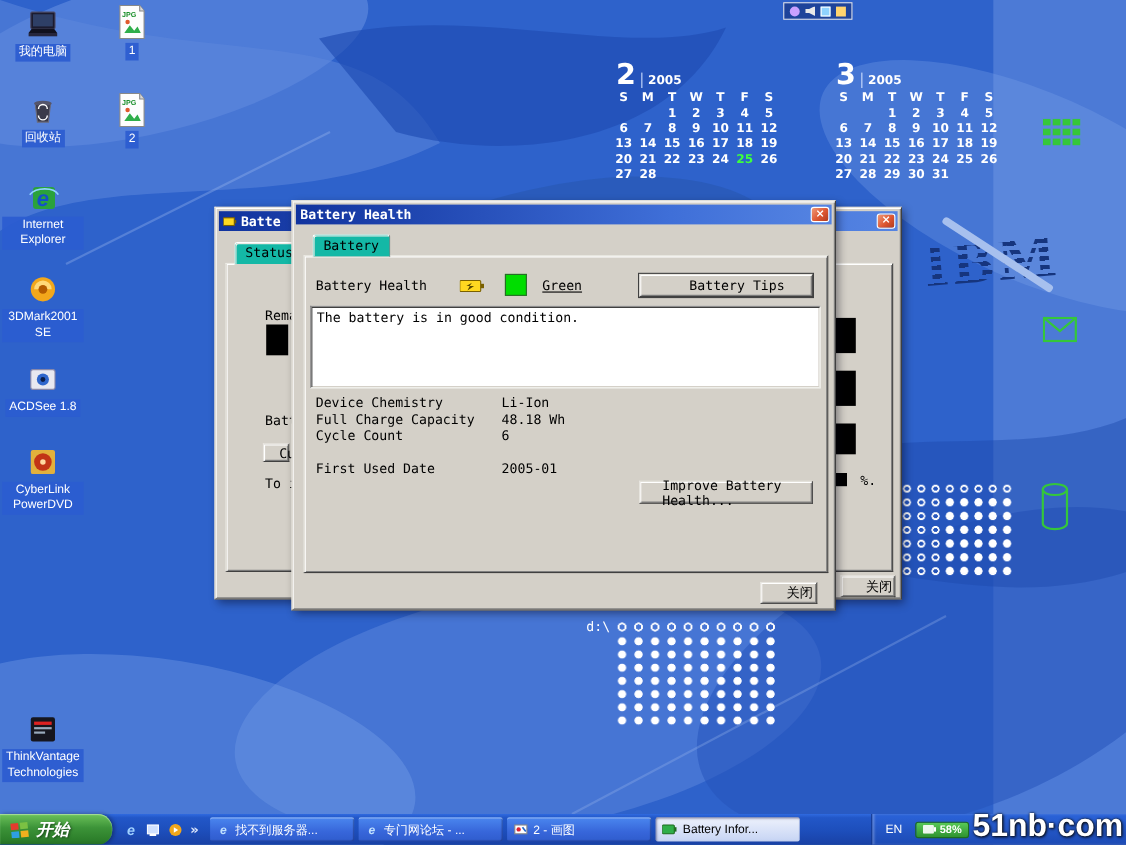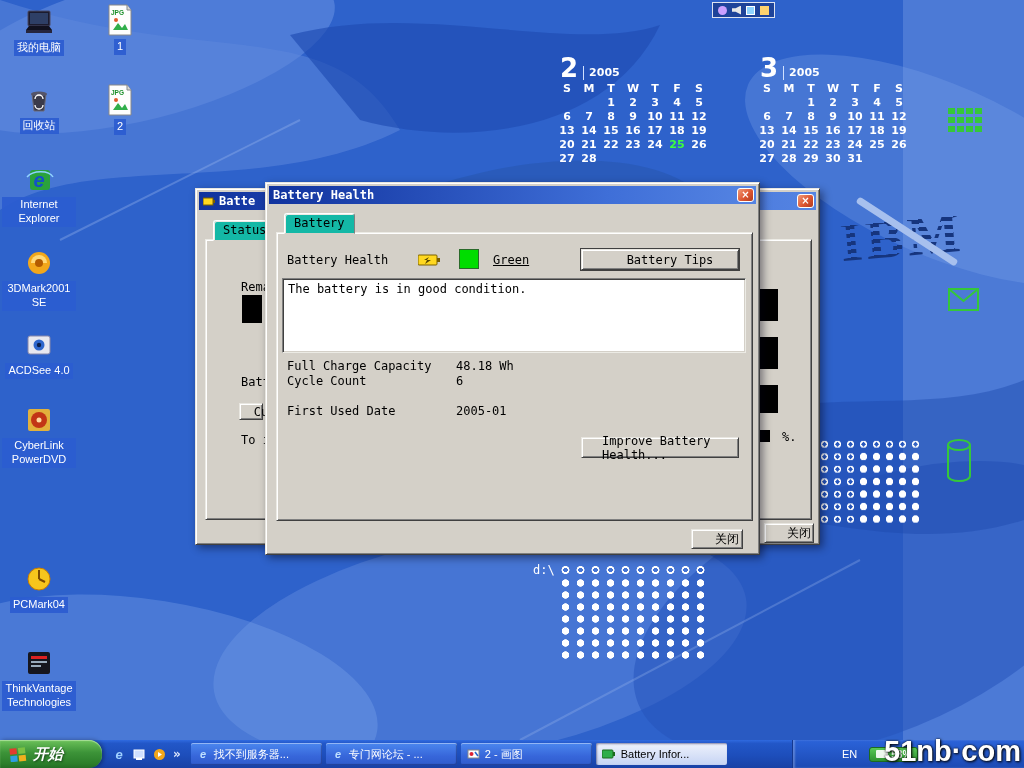--- a/index.html
+++ b/index.html
@@ -61,21 +61,21 @@
 
   
   .taskbar { position:absolute; left:0; bottom:0; width:1024px; height:28px; z-index:10; display:flex; background:linear-gradient(#2f6ae0, #2257c8 12%, #1d4ebb 55%, #1941a5); }
   .start-btn { height:28px; width:102px; display:flex; align-items:center; gap:6px; padding-left:9px; background:linear-gradient(#6cc25a,#3c9338 45%,#2c7e2a 85%,#256e24); border-radius:0 13px 13px 0; box-shadow:inset 0 1px 1px #aadf9a, 2px 0 4px rgba(0,0,0,.35); color:#fff; font:bold italic 15px "Liberation Sans",sans-serif; text-shadow:1px 1px 2px #1c4a1c; cursor:pointer;text-align:center; }
   .quicklaunch { display:flex; align-items:center; gap:7px; padding:0 6px 0 10px; }
   .ql-chevron { color:#dce6fb; font:bold 12px "DejaVu Sans",sans-serif; cursor:pointer; }
   .tasks { display:flex; gap:4px; padding:3px 4px; flex:1; }
   .task { width:131px; height:22px; border-radius:2px; display:flex; align-items:center; gap:5px; padding:0 6px; background:linear-gradient(#4b87ef,#3766da 60%,#2f5ccd); box-shadow:inset 0 1px 0 rgba(255,255,255,.4), inset -1px -1px 1px rgba(0,0,30,.3); color:#fff; font:11px "Liberation Sans",sans-serif; white-space:nowrap; overflow:hidden; cursor:pointer; }
   .task.active { background:linear-gradient(#eef2fc,#c6d4f4); color:#000; box-shadow:inset 1px 1px 2px rgba(0,0,60,.45); }
   .tray { width:232px; height:28px; display:flex; align-items:center; gap:12px; padding-left:12px; background:linear-gradient(#2b63d9,#1c4ab4); border-left:1px solid #15388f; box-shadow:inset 2px 0 2px rgba(255,255,255,.25); }
-  .tray-lang { color:#fff; font:11px "Liberation Sans",sans-serif;margin-left:37px; }
+  .tray-lang { color:#fff; font:11px "Liberation Sans",sans-serif; }
   .tray-batt { display:flex; align-items:center; gap:3px; background:linear-gradient(#58c956,#2f9330); border:1px solid #1c6b1e; border-radius:3px; padding:1px 6px; color:#fff; font:bold 10px "Liberation Sans",sans-serif; }
   .watermark { position:absolute; right:3px; bottom:0px; z-index:20; color:#fff; font:bold 29px "Liberation Sans",sans-serif; letter-spacing:0px; text-shadow:0 0 2px #111, 1px 1px 3px #000; }
 </style>
 </head>
 <body>
 
 <div class="screen">
 
   <svg class="wallpaper" width="1024" height="768">
     <rect width="1024" height="768" fill="#2e62cb"></rect>
@@ -277,37 +277,29 @@
         <circle cx="16" cy="16" r="4" fill="#b35b00"></circle>
       </svg>
     <span class="icon-label">3DMark2001 SE</span>
   </div>
   <div class="dicon" style="top:329px;">
     <svg class="glyph" viewBox="0 0 32 32">
         <rect x="5" y="7" width="22" height="18" rx="2" fill="#e8e8f0" stroke="#8888aa"></rect>
         <circle cx="16" cy="16" r="5.5" fill="#2f66cc"></circle>
         <circle cx="16" cy="16" r="2.2" fill="#0b1e4a"></circle>
       </svg>
-    <span class="icon-label">ACDSee 4.0</span>
+    <span class="icon-label">ACDSee 1.8</span>
   </div>
   <div class="dicon" style="top:404px;">
     <svg class="glyph" viewBox="0 0 32 32">
         <rect x="5" y="5" width="22" height="22" rx="2" fill="#e2b13c"></rect>
         <circle cx="16" cy="16" r="8" fill="#c23516"></circle>
         <circle cx="16" cy="16" r="2.5" fill="#ffd9a0"></circle>
       </svg>
     <span class="icon-label">CyberLink PowerDVD</span>
-  </div>
-  <div class="dicon" style="top:563px;">
-    <svg class="glyph" viewBox="0 0 32 32">
-        <circle cx="16" cy="16" r="11" fill="#f6c51d" stroke="#c87b00"></circle>
-        <path d="M16 16 L16 7" stroke="#7a4a00" stroke-width="2"></path>
-        <path d="M16 16 L22 19" stroke="#7a4a00" stroke-width="2"></path>
-      </svg>
-    <span class="icon-label">PCMark04</span>
   </div>
   <div class="dicon" style="top:647px;">
     <svg class="glyph" viewBox="0 0 32 32">
         <rect x="5" y="5" width="22" height="22" rx="2" fill="#16161e"></rect>
         <rect x="8" y="9" width="16" height="3" fill="#dd2222"></rect>
         <rect x="8" y="14" width="16" height="2" fill="#99aabb"></rect>
         <rect x="8" y="18" width="10" height="2" fill="#99aabb"></rect>
       </svg>
     <span class="icon-label">ThinkVantage Technologies</span>
   </div>
@@ -372,20 +364,24 @@
       <path d="M6 7 L11 4 L9 7 L13 7 L7 11 L9 7 Z" fill="#5a4a00"></path>
     </svg>
     <div class="health-square" style="left:193px; top:66px;"></div>
     <span class="flabel" style="left:227px; top:70px;text-decoration:underline;">Green</span>
     <div class="btn" style="left:315px; top:66px; width:158px; height:21px; outline:1px solid #404040;">Battery Tips</div>
 
     <div class="inset" style="position:absolute; left:16px; top:95px; width:464px; height:75px; padding:3px 5px; font:12px 'DejaVu Sans Mono',monospace;">The battery is in good condition.</div>
 
     <div class="fields">
 
+    <div class="field-row">
+          <span class="f-label">Device Chemistry</span>
+          <span class="f-value">Li-Ion</span>
+        </div>
         <div class="field-row">
           <span class="f-label">Full Charge Capacity</span>
           <span class="f-value">48.18 Wh</span>
         </div>
         <div class="field-row">
           <span class="f-label">Cycle Count</span>
           <span class="f-value">6</span>
         </div>
         <div class="field-row gap">
           <span class="f-label">First Used Date</span>

